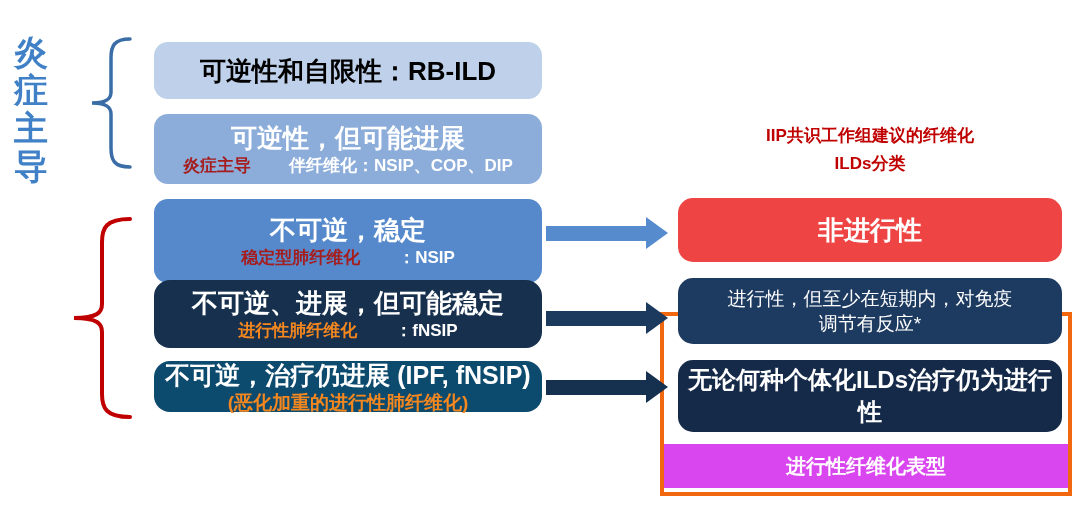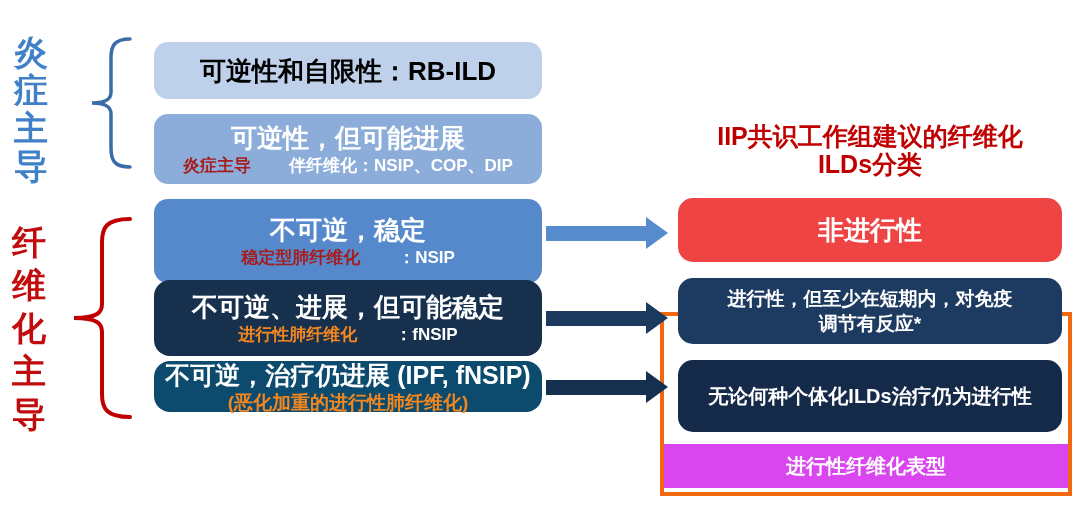--- a/index.html
+++ b/index.html
@@ -7,55 +7,55 @@
     position:relative;width:1080px;height:505px;background:#ffffff;overflow:hidden;
     font-family:"Liberation Sans","DejaVu Sans",sans-serif;
   }
   .abs{position:absolute;}
   .ttl-left{
     left:154px;top:3px;width:388px;text-align:center;
     font-size:21px;font-weight:bold;color:#1f2d56;letter-spacing:0.5px;
   }
   .ttl-right{
     left:678px;top:122px;width:384px;text-align:center;
-    font-size:25px;font-weight:bold;color:#c00000;line-height:28px;
+    font-size:17px;font-weight:bold;color:#c00000;line-height:28px;
   }
   .side-label{
     width:38px;text-align:center;font-weight:bold;font-size:34px;line-height:42px;
     word-break:break-all;
   }
   .side-inflam{left:12px;top:33px;color:#4080c6;line-height:38px;}
   .side-fibro{left:10px;top:221px;color:#c00c0c;line-height:43px;}
   .box{
     left:154px;width:388px;border-radius:14px;display:flex;flex-direction:column;
     justify-content:center;align-items:center;text-align:center;z-index:2;
   }
   .box .main{font-weight:bold;color:#ffffff;font-size:26px;line-height:30px;}
   .box .sub{font-weight:bold;font-size:17px;line-height:20px;margin-top:3px;}
   .sub .red{color:#a51d1d;}
   .sub .orange{color:#f5871f;}
   .sub .white{color:#ffffff;padding-left:38px;}
   .b1{top:42px;height:57px;background:#bed0ea;}
   .b1 .main{color:#000000;}
   .b2{top:114px;height:70px;background:#8cadda;}
   .b3{top:199px;height:84px;background:#5589cb;}
-  .b4{top:280px;height:76px;background:#17304e;border-radius:16px;}
+  .b4{top:280px;height:68px;background:#17304e;border-radius:16px;}
   .b5{top:361px;height:51px;background:#0c4a6e;border-radius:16px;}
   .b5 .main{font-size:25px;}
   .b5 .sub{font-size:19px;}
   .rbox{
     left:678px;width:384px;border-radius:15px;display:flex;flex-direction:column;
     justify-content:center;align-items:center;text-align:center;z-index:2;
   }
   .rb1{top:198px;height:64px;background:#ef4444;}
   .rb1 .main{font-size:26px;font-weight:bold;color:#fff;}
   .rb2{top:278px;height:66px;background:#1d3a60;}
-  .rb2 .main{font-size:19px;font-weight:bold;color:#fff;line-height:25px;}
+  .rb2 .main{font-size:19px;font-weight:normal;color:#fff;line-height:25px;}
   .rb3{top:360px;height:72px;background:#152a48;}
-  .rb3 .main{font-size:20px;font-weight:bold;color:#fff;}
+  .rb3 .main{font-size:24px;font-weight:bold;color:#fff;}
   .orange-rect{
     left:660px;top:312px;width:412px;height:184px;border:4px solid #f1680e;
     box-sizing:border-box;z-index:1;
   }
   .orange-bar{
     position:absolute;left:0;right:0;top:128px;height:44px;background:#d946ef;
     display:flex;align-items:center;justify-content:center;
     font-size:20px;font-weight:bold;color:#ffffff;
   }
   .arrow{display:flex;align-items:center;z-index:2;}
@@ -72,21 +72,20 @@
   .a3 .head{border-left:22px solid #16304f;}
   .brace{z-index:1;}
 </style>
 </head>
 <body>
 
 <div class="canvas">
 
 
   <div class="abs side-label side-inflam">炎症主导</div>
-  <div class="abs side-label side-fibro">纤维化主导</div>
 
   <svg class="abs brace" style="left:84px;top:36px;" width="48" height="134" viewBox="0 0 48 134">
     <path d="M 46,3 C 30,3 27,10 27,22 L 27,56 C 27,62 24,67 8,67 C 24,67 27,72 27,78 L 27,112 C 27,124 30,131 46,131" fill="none" stroke="#3a6da6" stroke-width="3.5" stroke-linecap="round"></path>
   </svg>
   <svg class="abs brace" style="left:68px;top:215px;" width="66" height="206" viewBox="0 0 66 206">
     <path d="M 62,4 C 38,4 34,13 34,27 L 34,89 C 34,97 30,103 6,103 C 30,103 34,109 34,117 L 34,179 C 34,193 38,202 62,202" fill="none" stroke="#c00000" stroke-width="4" stroke-linecap="round"></path>
   </svg>
 
   <div class="abs box b1">
     <div class="main">可逆性和自限性：RB-ILD</div>

